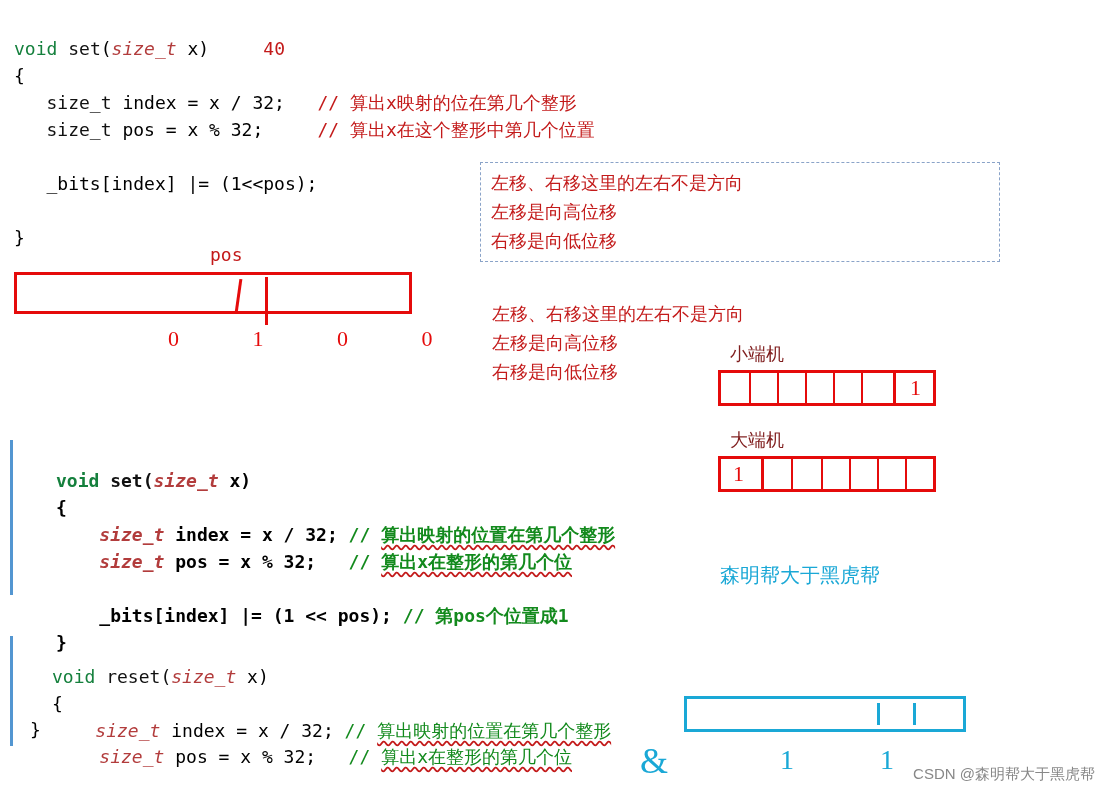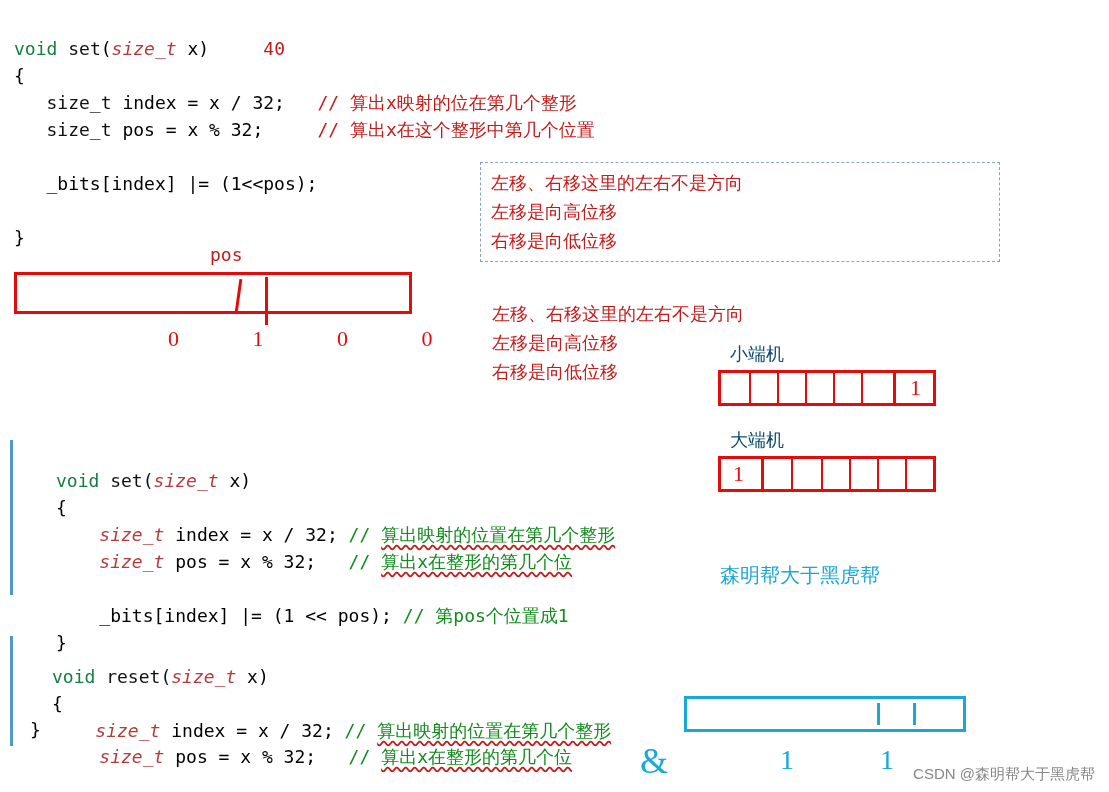--- a/index.html
+++ b/index.html
@@ -22,21 +22,21 @@
   .cm-green u { text-decoration: wavy underline #c31a1a; text-underline-offset: 3px; }
 
   .note { position: absolute; color: #c31a1a; font-size: 18px; line-height: 1.6; }
   .note.boxed { border: 1px dashed #8aa3c8; padding: 6px 10px; }
 
   .pos-label { position: absolute; color: #c31a1a; font-size: 18px; }
   .big-rect { position: absolute; border: 3px solid #e50b0b; background: #fff; }
   .big-rect .tick { position: absolute; width: 3px; background: #e50b0b; }
   .hand-digits { position: absolute; color: #e50b0b; font-family: "Comic Sans MS", cursive; font-size: 22px; letter-spacing: 34px; }
 
-  .small-box-label { position: absolute; color: #0c4a6e; font-size: 18px; text-align: center; }
+  .small-box-label { position: absolute; color: #7f1d1d; font-size: 18px; text-align: center; }
   .small-rect { position: absolute; border: 3px solid #e50b0b; }
   .small-rect .cell { position: absolute; top: 0; bottom: 0; border-right: 2px solid #e50b0b; }
   .small-rect .marker { position: absolute; color: #e50b0b; font-size: 22px; font-family: "Comic Sans MS", cursive; }
 
   .cyan-rect { position: absolute; border: 3px solid #1aa8d6; }
   .cyan-rect .tick { position: absolute; width: 3px; top: 4px; bottom: 4px; background: #1aa8d6; }
   .cyan-hand { position: absolute; color: #1aa8d6; font-family: "Comic Sans MS", cursive; font-size: 36px; }
 
   .blue-note { position: absolute; color: #1aa8d6; font-size: 20px; }
   .watermark { position: absolute; bottom: 8px; right: 14px; color: #888; font-size: 15px; font-family: "Microsoft YaHei", sans-serif; margin-left: 17px; }
@@ -94,21 +94,21 @@
   <div class="cell" style="left:100px;"></div>
   <div class="cell" style="left:128px;"></div>
   <div class="cell" style="left:156px;"></div>
   <div class="cell" style="left:184px;"></div>
   <span class="marker" style="left:12px; top:2px;">1</span>
 </div>
 
 <div class="blue-note" style="left:720px; top:562px;">森明帮大于黑虎帮</div>
 
 <div class="brace-bar" style="top:440px; height:155px;"></div>
-<div class="code-area" style="top:440px; left:56px;">
+<div class="code-area" style="top:440px; left:56px;font-weight:bold;">
 <span class="kw-void">void</span><span class="ident"> set(</span><span class="kw-type">size_t</span><span> x)</span>
 <span>{</span>
 <span class="kw-type">    size_t</span><span> index = x / 32;</span><span class="cm-green"> // </span><span class="cm-green"><u>算出映射的位置在第几个整形</u></span>
 <span class="kw-type">    size_t</span><span> pos = x % 32;  </span><span class="cm-green"> // </span><span class="cm-green"><u>算出x在整形的第几个位</u></span>
 
 <span>    _bits[index] |= (1 &lt;&lt; pos);</span><span class="cm-green"> // 第pos个位置成1</span>
 <span>}</span>
 </div>
 
 <div class="brace-bar" style="top:636px; height:110px;"></div>

